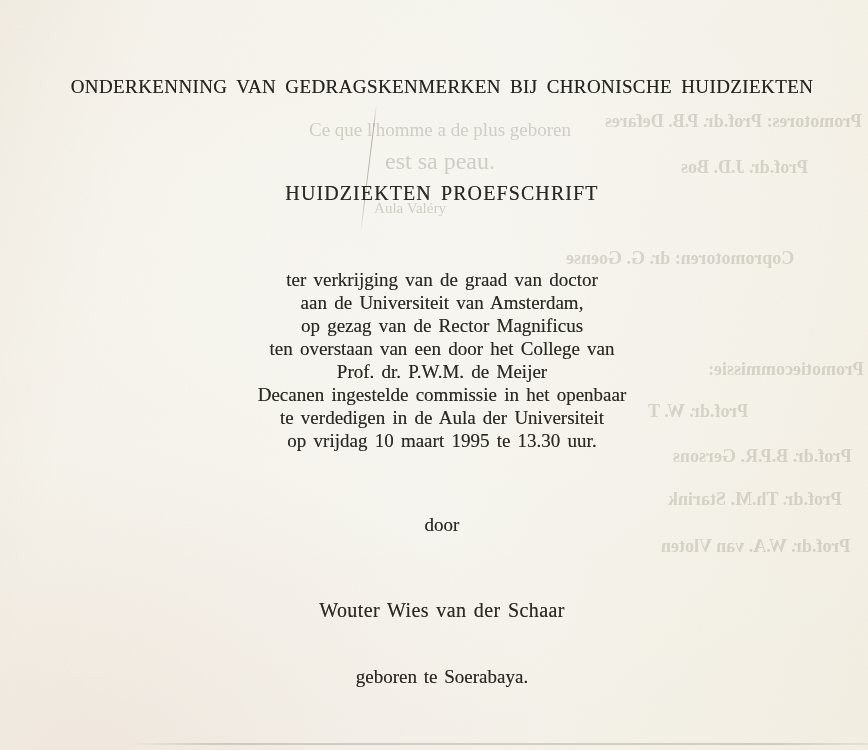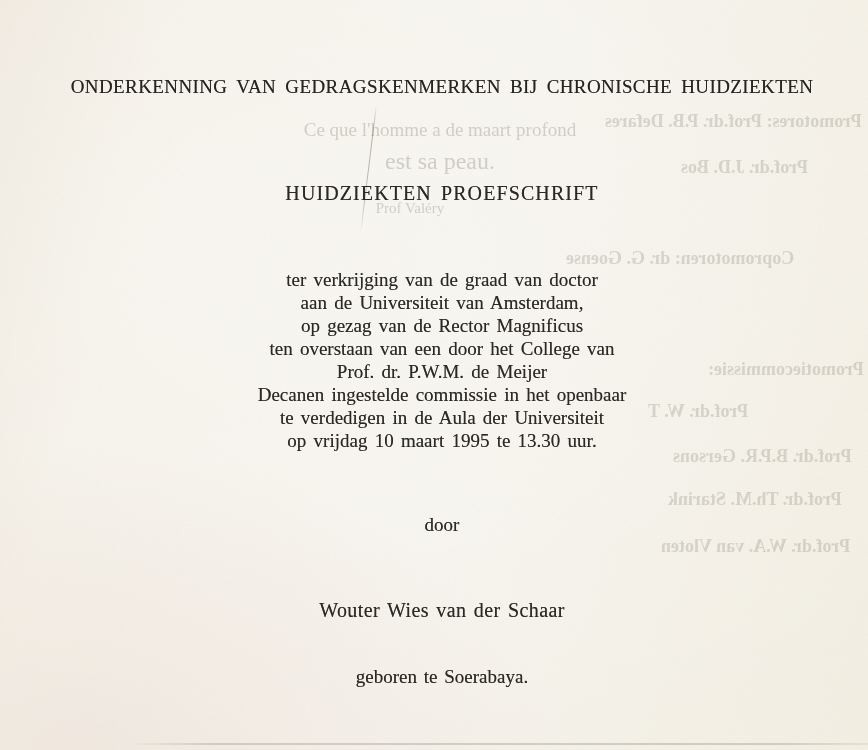--- a/index.html
+++ b/index.html
@@ -75,23 +75,23 @@
 
   <div class="abs ghost mirror gm0">Promotores:    Prof.dr. P.B. Defares</div>
   <div class="abs ghost mirror gm1">Prof.dr. J.D. Bos</div>
   <div class="abs ghost mirror gm2">Copromotoren:  dr. G. Goense</div>
   <div class="abs ghost mirror gm3">Promotiecommissie:</div>
   <div class="abs ghost mirror gm4">Prof.dr. W. T</div>
   <div class="abs ghost mirror gm5">Prof.dr. B.P.R. Gersons</div>
   <div class="abs ghost mirror gm6">Prof.dr. Th.M. Starink</div>
   <div class="abs ghost mirror gm7">Prof.dr. W.A. van Vloten</div>
 
-  <div class="abs ghost gq gq0">Ce que l'homme a de maart profond</div>
+  <div class="abs ghost gq gq0">Ce que l'homme a de plus geboren</div>
   <div class="abs ghost gq gq1">est sa peau.</div>
-  <div class="abs ghost gq gq2">Prof Valéry</div>
+  <div class="abs ghost gq gq2">Aula Valéry</div>
 
   <div class="abs crease"></div>
 
   <div class="abs centered ink t-title">ONDERKENNING VAN GEDRAGSKENMERKEN BIJ CHRONISCHE HUIDZIEKTEN</div>
 
   <div class="abs centered ink t-sub">HUIDZIEKTEN PROEFSCHRIFT</div>
 
   <div class="abs centered ink t-body">
     <div>ter verkrijging van de graad van doctor</div>
     <div>aan de Universiteit van Amsterdam,</div>

